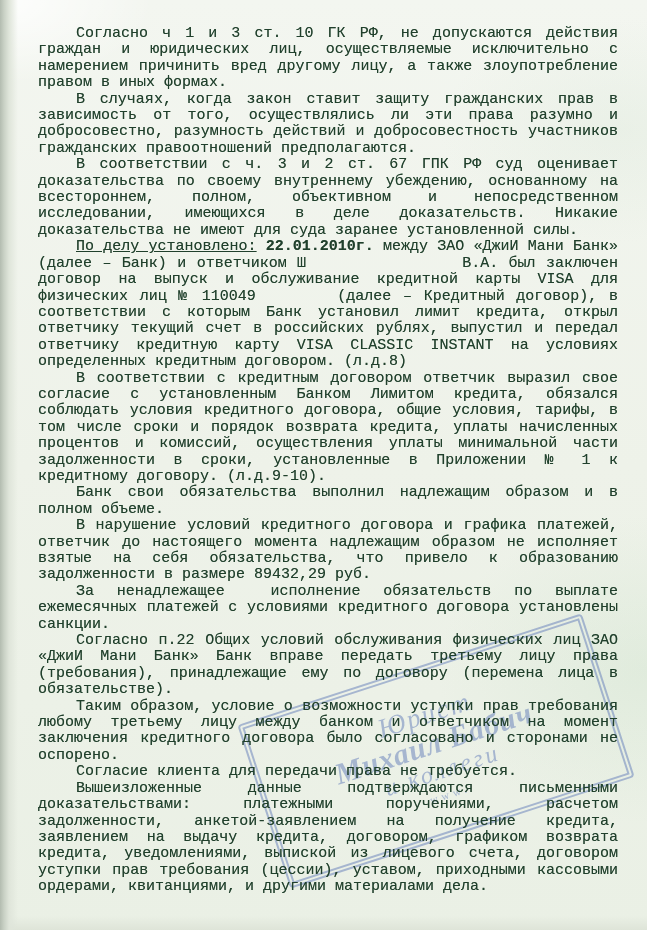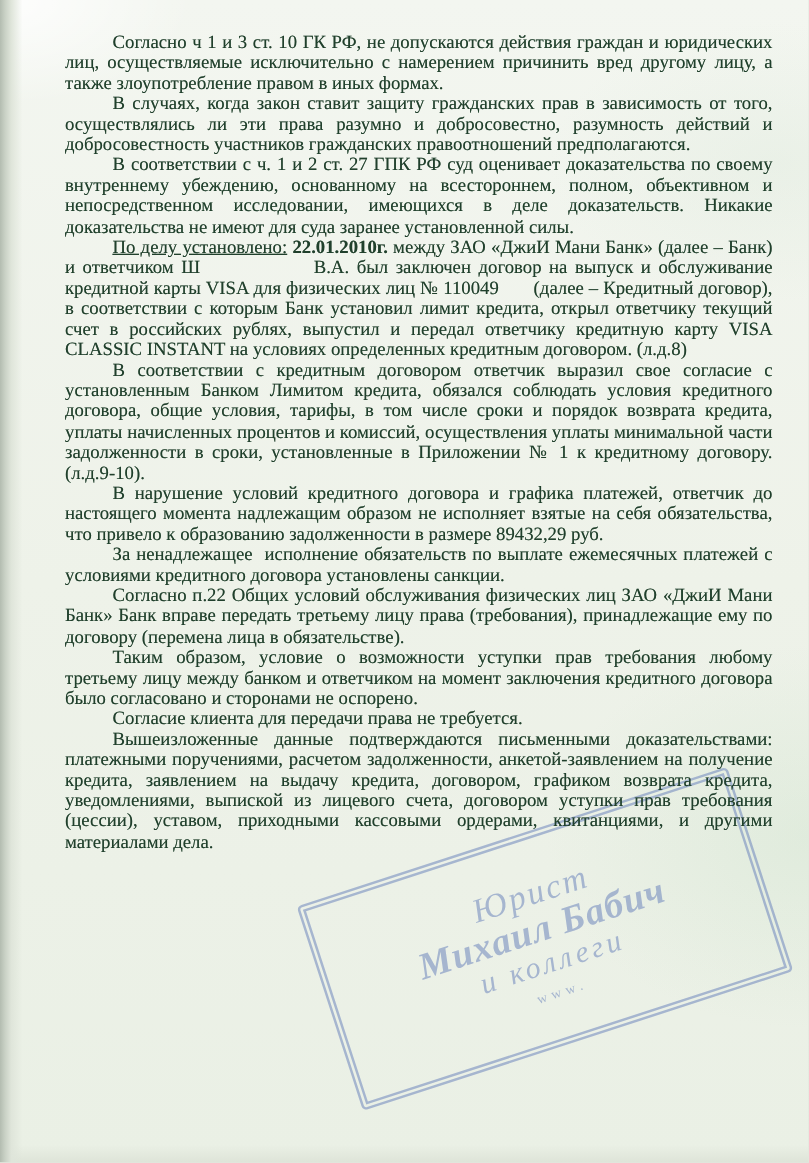--- a/index.html
+++ b/index.html
@@ -22,28 +22,29 @@
   }
   .scan-edge {
     position: absolute;
     left: 0; top: 0; bottom: 0;
     width: 18px;
     background: linear-gradient(90deg, #b3bcb0 0px, #c9d1c5 4px, #dfe5da 9px, rgba(223,229,218,0) 18px);
     pointer-events: none;
   }
   .doc-body {
     position: absolute;
-    left: 52px;
+    left: 38px;
     right: 29px;
     top: 26px;
     color: var(--ink, #20402c);
     font-size: 15px;
     line-height: 16.4px;
     text-align: justify;
     text-shadow: 0 0 0.5px rgba(32,64,44,0.55);
+    font-family: Liberation Mono, monospace;
   }
   .para {
     margin: 0;
     text-indent: 38px;
   }
   .bold { font-weight: bold; }
   .underline { text-decoration: underline; }
 
   
   .stamp {
@@ -81,23 +82,24 @@
   <div class="stamp">
     <div class="l1">Юрист</div>
     <div class="l2">Михаил Бабич</div>
     <div class="l3">и коллеги</div>
     <div class="l4">www.</div>
   </div>
 
   <div class="doc-body">
       <p class="para"><span>Согласно ч 1 и 3 ст. 10 ГК РФ, не допускаются действия граждан и юридических лиц, осуществляемые исключительно с намерением причинить вред другому лицу, а также злоупотребление правом в иных формах.</span></p>
       <p class="para"><span>В случаях, когда закон ставит защиту гражданских прав в зависимость от того, осуществлялись ли эти права разумно и добросовестно, разумность действий и добросовестность участников гражданских правоотношений предполагаются.</span></p>
-      <p class="para"><span>В соответствии с ч. 1 и 2 ст. 27 ГПК РФ суд оценивает доказательства по своему внутреннему убеждению, основанному на всестороннем, полном, объективном и непосредственном исследовании, имеющихся в деле доказательств. Никакие доказательства не имеют для суда заранее установленной силы.</span></p>
+      <p class="para"><span>В соответствии с ч. 3 и 2 ст. 67 ГПК РФ суд оценивает доказательства по своему внутреннему убеждению, основанному на всестороннем, полном, объективном и непосредственном исследовании, имеющихся в деле доказательств. Никакие доказательства не имеют для суда заранее установленной силы.</span></p>
       <p class="para"><span class="underline">По делу установлено:</span><span> </span><span class="bold">22.01.2010г.</span><span> между ЗАО «ДжиИ Мани Банк» (далее – Банк) и ответчиком Ш&nbsp;&nbsp;&nbsp;&nbsp;&nbsp;&nbsp;&nbsp;&nbsp;&nbsp;&nbsp;&nbsp;&nbsp;&nbsp;&nbsp; В.А. был заключен договор на выпуск и обслуживание кредитной карты VISA для физических лиц № 110049&nbsp;&nbsp;&nbsp;&nbsp;&nbsp;&nbsp; (далее – Кредитный договор), в соответствии с которым Банк установил лимит кредита, открыл ответчику текущий счет в российских рублях, выпустил и передал ответчику кредитную карту VISA CLASSIC INSTANT на условиях определенных кредитным договором. (л.д.8)</span></p>
       <p class="para"><span>В соответствии с кредитным договором ответчик выразил свое согласие с установленным Банком Лимитом кредита, обязался соблюдать условия кредитного договора, общие условия, тарифы, в том числе сроки и порядок возврата кредита, уплаты начисленных процентов и комиссий, осуществления уплаты минимальной части задолженности в сроки, установленные в Приложении № 1 к кредитному договору. (л.д.9-10).</span></p>
+      <p class="para"><span>Банк свои обязательства выполнил надлежащим образом и в полном объеме.</span></p>
       <p class="para"><span>В нарушение условий кредитного договора и графика платежей, ответчик до настоящего момента надлежащим образом не исполняет взятые на себя обязательства, что привело к образованию задолженности в размере 89432,29 руб.</span></p>
       <p class="para"><span>За ненадлежащее &nbsp;исполнение обязательств по выплате ежемесячных платежей с условиями кредитного договора установлены санкции.</span></p>
       <p class="para"><span>Согласно п.22 Общих условий обслуживания физических лиц ЗАО «ДжиИ Мани Банк» Банк вправе передать третьему лицу права (требования), принадлежащие ему по договору (перемена лица в обязательстве).</span></p>
       <p class="para"><span>Таким образом, условие о возможности уступки прав требования любому третьему лицу между банком и ответчиком на момент заключения кредитного договора было согласовано и сторонами не оспорено.</span></p>
       <p class="para"><span>Согласие клиента для передачи права не требуется.</span></p>
       <p class="para"><span>Вышеизложенные данные подтверждаются письменными доказательствами: платежными поручениями, расчетом задолженности, анкетой-заявлением на получение кредита, заявлением на выдачу кредита, договором, графиком возврата кредита, уведомлениями, выпиской из лицевого счета, договором уступки прав требования (цессии), уставом, приходными кассовыми ордерами, квитанциями, и другими материалами дела.</span></p>
     </div>
 </div>
 
 </body></html>

